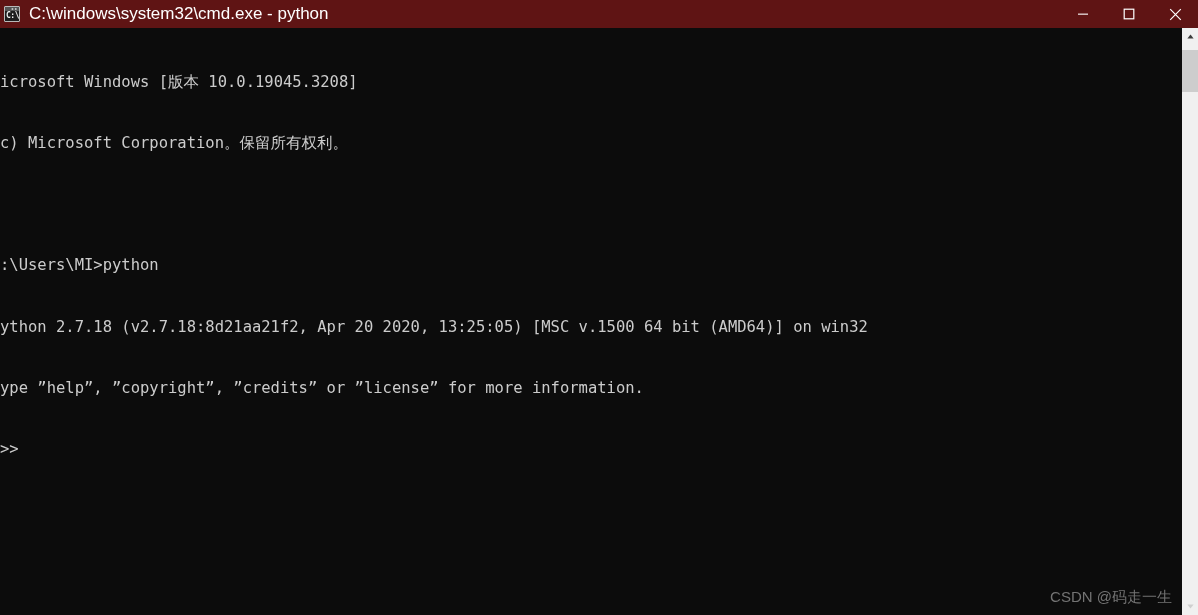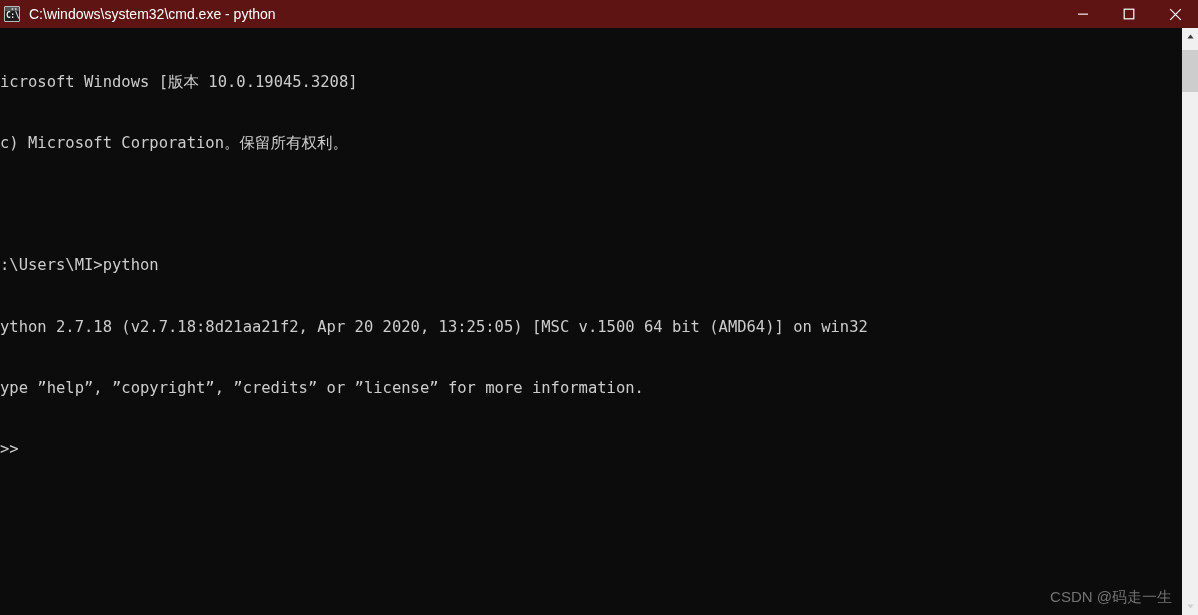--- a/index.html
+++ b/index.html
@@ -68,21 +68,21 @@
     color: #f0f0f0;
     font-family: "DejaVu Sans Mono", monospace;
     font-size: 8px;
     line-height: 10px;
     font-weight: bold;
     letter-spacing: -0.5px;
   }
   #window-title {
     color: #ffffff;
     font-family: "Liberation Sans", sans-serif;
-    font-size: 14px;
+    font-size: 17px;
     line-height: 28px;
     white-space: nowrap;
     letter-spacing: 0px;
   }
   #window-controls {
     position: absolute;
     right: 0; top: 0;
     height: 28px;
     display: flex;
   }

